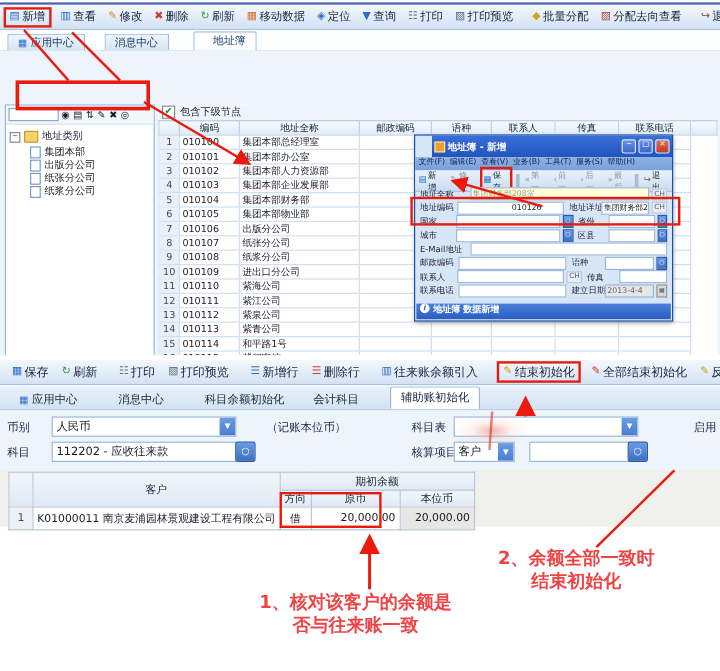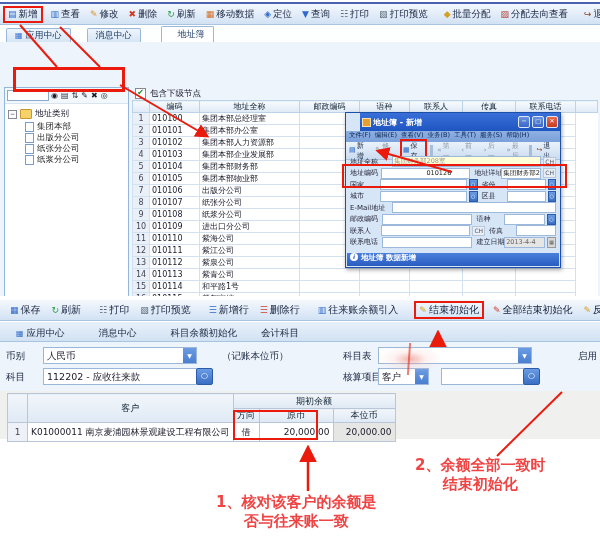--- a/index.html
+++ b/index.html
@@ -744,20 +744,23 @@
       </div>
       <div class="btab" style="margin-left:18px;">
         <span>消息中心</span>
       </div>
       <div class="btab" style="margin-left:18px;">
         <span>科目余额初始化</span>
       </div>
       <div class="btab" style="margin-left:8px;">
         <span>会计科目</span>
       </div>
+      <div class="btab active" style="margin-left:18px;">
+        <span>辅助账初始化</span>
+      </div>
     </div>
 
     <div class="bform">
       <span class="flbl" style="left:6px;top:8px;">币别</span>
       <span class="ffield" style="left:43px;top:5px;width:146px;">
         <span>人民币</span>
         <span class="dd">▼</span>
       </span>
       <span class="flbl" style="left:222px;top:8px;text-align:right;">（记账本位币）</span>
       <span class="flbl" style="left:343px;top:8px;">科目表</span>

